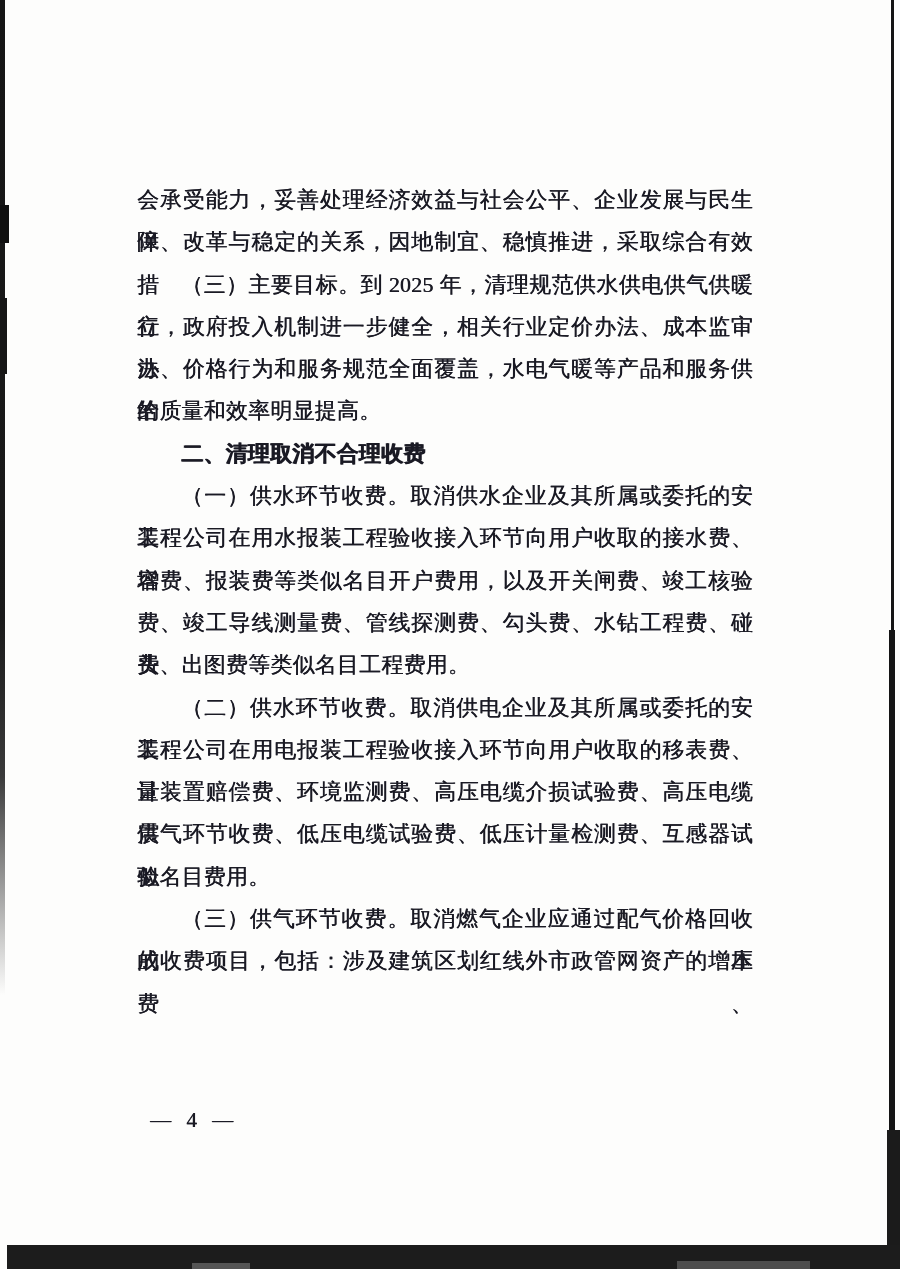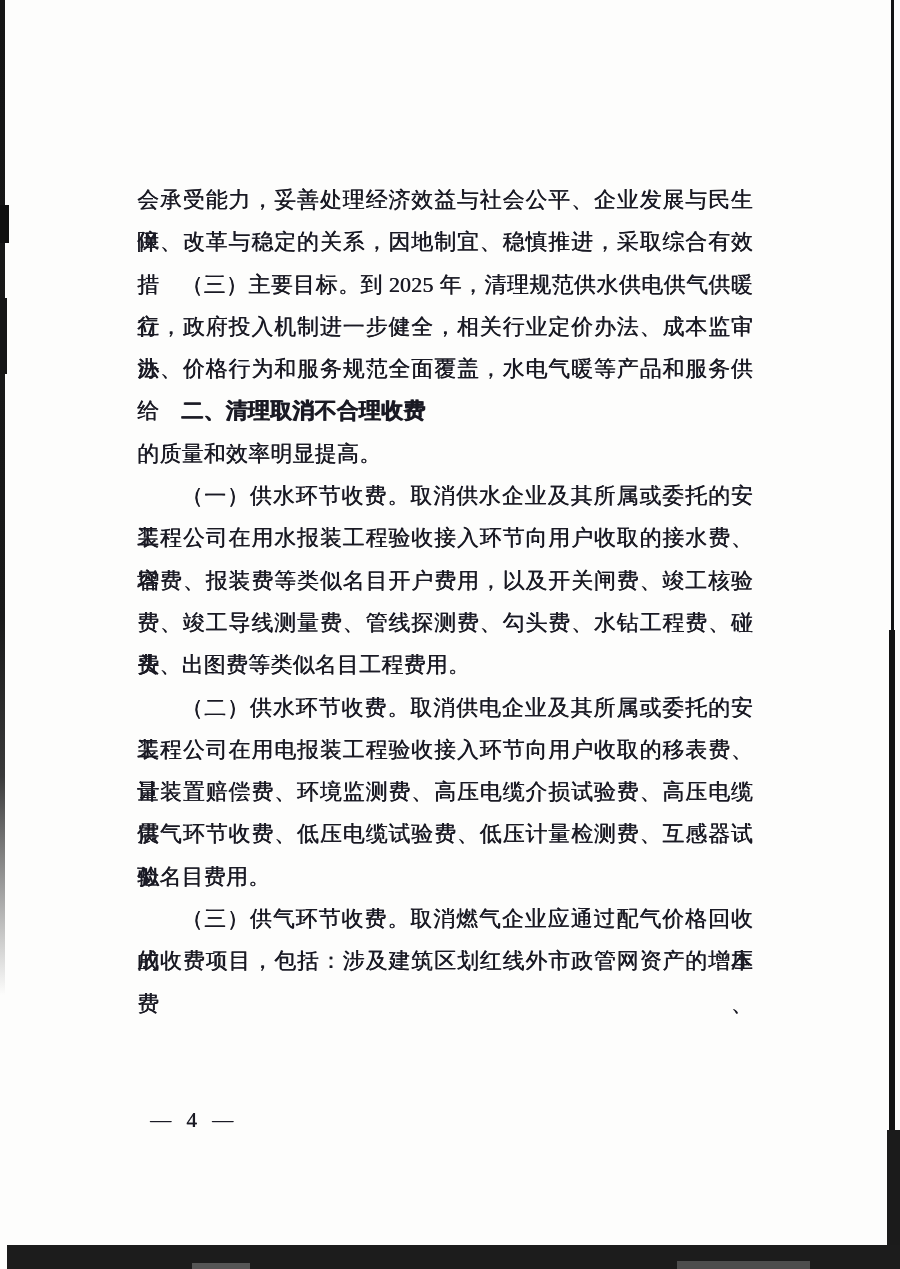--- a/index.html
+++ b/index.html
@@ -70,22 +70,22 @@
 <body>
 
 <div class="page">
 
   <div class="text-block" style="color: rgb(26, 26, 36);">
       <div class="line fill">会承受能力，妥善处理经济效益与社会公平、企业发展与民生保</div>
       <div class="line fill">障、改革与稳定的关系，因地制宜、稳慎推进，采取综合有效措</div>
       <div class="line fill indent">（三）主要目标。到 2025 年，清理规范供水供电供气供暖行</div>
       <div class="line fill">立，政府投入机制进一步健全，相关行业定价办法、成本监审办</div>
       <div class="line fill">法、价格行为和服务规范全面覆盖，水电气暖等产品和服务供给</div>
+      <div class="line">的质量和效率明显提高。</div>
       <div class="line indent heading">二、清理取消不合理收费</div>
-      <div class="line">的质量和效率明显提高。</div>
       <div class="line fill indent">（一）供水环节收费。取消供水企业及其所属或委托的安装</div>
       <div class="line fill">工程公司在用水报装工程验收接入环节向用户收取的接水费、增</div>
       <div class="line fill">容费、报装费等类似名目开户费用，以及开关闸费、竣工核验</div>
       <div class="line fill">费、竣工导线测量费、管线探测费、勾头费、水钻工程费、碰头</div>
       <div class="line">费、出图费等类似名目工程费用。</div>
       <div class="line fill indent">（二）供水环节收费。取消供电企业及其所属或委托的安装</div>
       <div class="line fill">工程公司在用电报装工程验收接入环节向用户收取的移表费、计</div>
       <div class="line fill">量装置赔偿费、环境监测费、高压电缆介损试验费、高压电缆震</div>
       <div class="line fill">供气环节收费、低压电缆试验费、低压计量检测费、互感器试验</div>
       <div class="line">似名目费用。</div>

